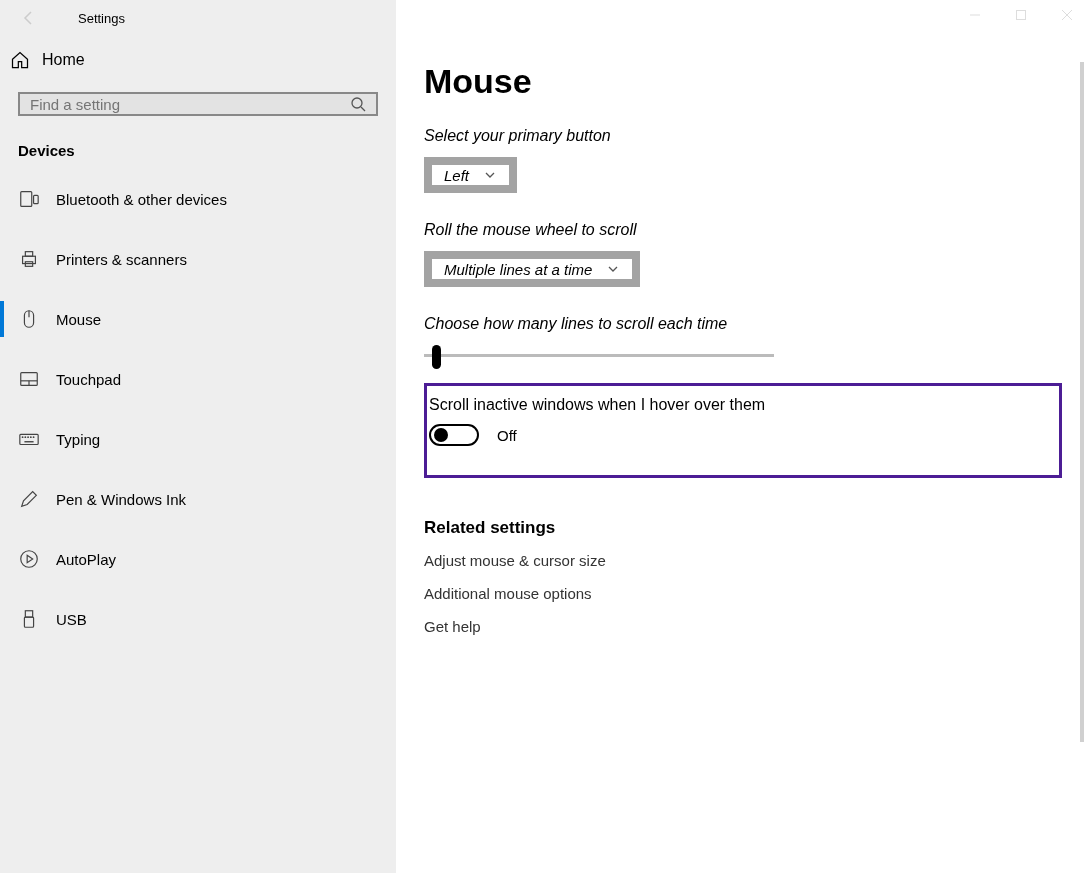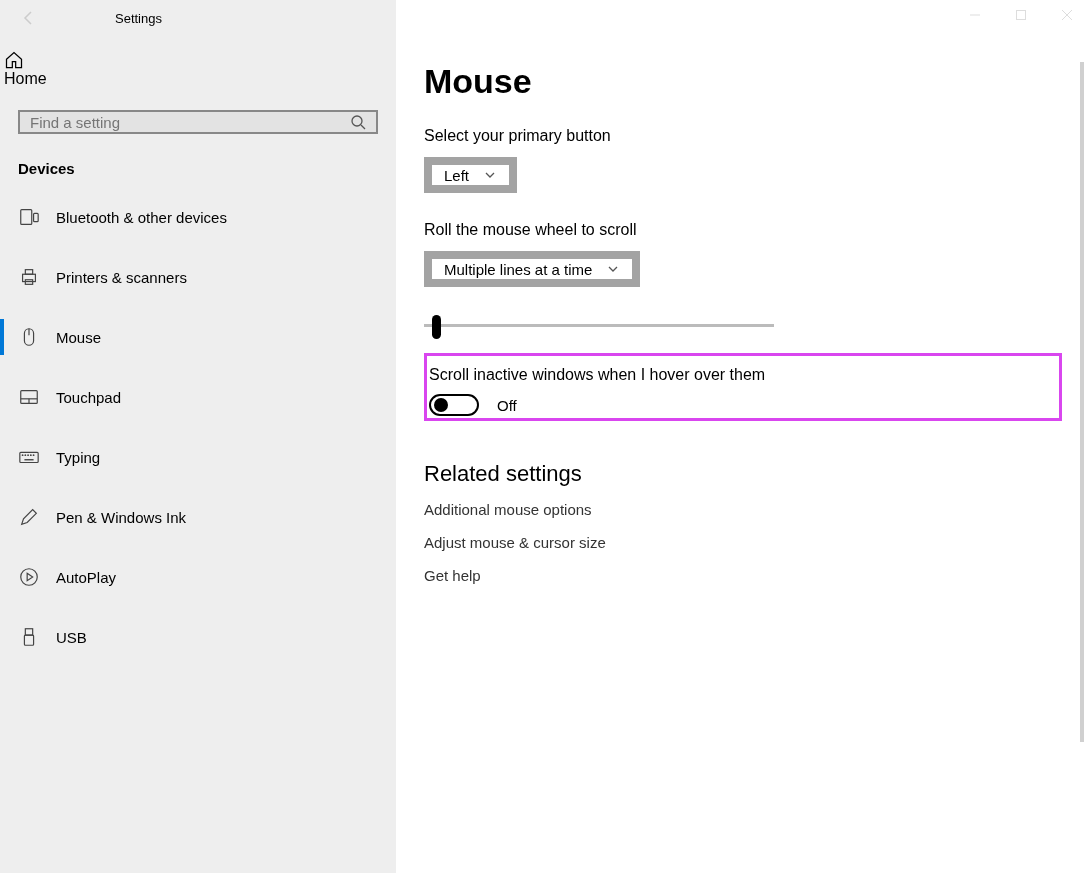--- a/index.html
+++ b/index.html
@@ -1,47 +1,47 @@
 <!DOCTYPE html>
 <html><head>
 <meta charset="utf-8">
 <style>
   * { box-sizing: border-box; margin: 0; padding: 0; font-family: "Segoe UI", Arial, sans-serif; }
   body { width: 1090px; height: 873px; overflow: hidden; background: #fff; }
   .app { display: flex; width: 100%; height: 100%; }
   .sidebar { width: 396px; background: #eeeeee; display: flex; flex-direction: column; position: relative; }
-  .titlebar { height: 36px; display: flex; align-items: center; padding-left: 18px; font-size: 13px; color: #000; gap: 37px; }
+  .titlebar { height: 36px; display: flex; align-items: center; padding-left: 18px; font-size: 13px; color: #000; }
   .back-icon { width: 22px; height: 22px; margin-right: 38px; display: flex; align-items: center; justify-content: center; color: #444; }
-  .home-row { display: flex; align-items: flex-start; padding: 14px 4px; font-size: 16px; color: #000; cursor: default; flex-direction: column; }
+  .home-row { display: flex; align-items: center; padding: 14px 10px; font-size: 16px; color: #000; cursor: default; }
   .home-row .icon { width: 32px; display: flex; align-items: center; }
   .search-wrap { margin: 8px 18px 12px 18px; }
   .search { display: flex; align-items: center; border: 2px solid #888; background: #e3e3e3; height: 24px; padding: 0 10px; }
   .search input { flex: 1; border: none; outline: none; background: transparent; font-size: 15px; color: #333; }
   .search .sicon { color: #555; }
   .section-header { font-size: 15px; font-weight: 600; padding: 14px 18px 10px 18px; color: #000; }
   .nav { display: flex; flex-direction: column; }
   .nav-item { display: flex; align-items: center; padding: 0 18px; height: 60px; font-size: 15px; color: #000; cursor: default; position: relative; }
   .nav-item .icon { width: 38px; display: flex; align-items: center; color: #444; }
   .nav-item.active::before { content: ""; position: absolute; left: 0; top: 12px; bottom: 12px; width: 4px; background: #0078d7; }
   .main { flex: 1; background: #fff; position: relative; padding: 0 28px; }
   .winctrls { position: absolute; top: 0; right: 0; display: flex; }
   .winbtn { width: 46px; height: 30px; display: flex; align-items: center; justify-content: center; color: #bbb; }
   h1.page-title { font-size: 34px; font-weight: 600; margin-top: 62px; margin-bottom: 26px; }
   .label { font-size: 16px; color: #000; margin-bottom: 12px; }
   .dropdown { display: inline-flex; align-items: center; border: 8px solid #a3a3a3; height: 36px; padding: 0 12px; font-size: 15px; cursor: default; }
   .dropdown .chev { margin-left: 14px; color: #555; }
-  .group { margin-bottom: 28px; }
+  .group { margin-bottom: 28px; font-style: italic; }
   .slider-track { position: relative; width: 350px; height: 20px; }
   .slider-track .line { position: absolute; left: 0; right: 0; top: 9px; height: 3px; background: #bbb; }
   .slider-track .thumb { position: absolute; left: 8px; top: 0; width: 9px; height: 24px; background: #000; border-radius: 5px; }
-  .highlight-box { border: 3px solid #d946ef; padding: 10px 10px 2px 2px; position: relative; margin-top: -10px; }
+  .highlight-box { border: 3px solid #4c1d95; padding: 10px 10px 29px 2px; position: relative; margin-top: -10px; }
   .toggle-row { display: flex; align-items: center; margin-top: 10px; }
   .toggle { width: 50px; height: 22px; border: 2px solid #000; border-radius: 12px; position: relative; margin-right: 18px; }
   .toggle .knob { position: absolute; left: 3px; top: 2px; width: 14px; height: 14px; border-radius: 50%; background: #000; }
-  .subhead { font-size: 22px; font-weight: 400; margin-top: 40px; margin-bottom: 14px; }
+  .subhead { font-size: 17px; font-weight: 700; margin-top: 40px; margin-bottom: 14px; }
   .link { font-size: 15px; color: #333; margin-bottom: 16px; display: block; cursor: default; }
   .scrollbar { position: absolute; right: 6px; top: 62px; width: 4px; height: 680px; background: #d0d0d0; }
   svg { display: block; }
 </style>
 </head>
 <body>
 
 <div class="app">
 
   <div class="sidebar">
@@ -201,36 +201,37 @@
         <span>Multiple lines at a time</span>
         <span class="chev">
           <svg width="14" height="14" viewBox="0 0 14 14">
               <path d="M3 5 L7 9 L11 5" stroke="#555" stroke-width="1.3" fill="none"></path>
             </svg>
         </span>
       </div>
     </div>
 
     <div class="group">
+      <div class="label">Choose how many lines to scroll each time</div>
       <div class="slider-track">
         <div class="line"></div>
         <div class="thumb"></div>
       </div>
     </div>
 
     <div class="highlight-box">
       <div class="label" style="margin-bottom:4px">Scroll inactive windows when I hover over them</div>
       <div class="toggle-row">
         <div class="toggle">
           <div class="knob"></div>
         </div>
         <span style="font-size:15px;">Off</span>
       </div>
     </div>
 
     <div class="subhead">Related settings</div>
+    <span class="link">Adjust mouse &amp; cursor size</span>
     <span class="link">Additional mouse options</span>
-    <span class="link">Adjust mouse &amp; cursor size</span>
 
     <span class="link">Get help</span>
 
   </div>
 </div>
 
 </body></html>

